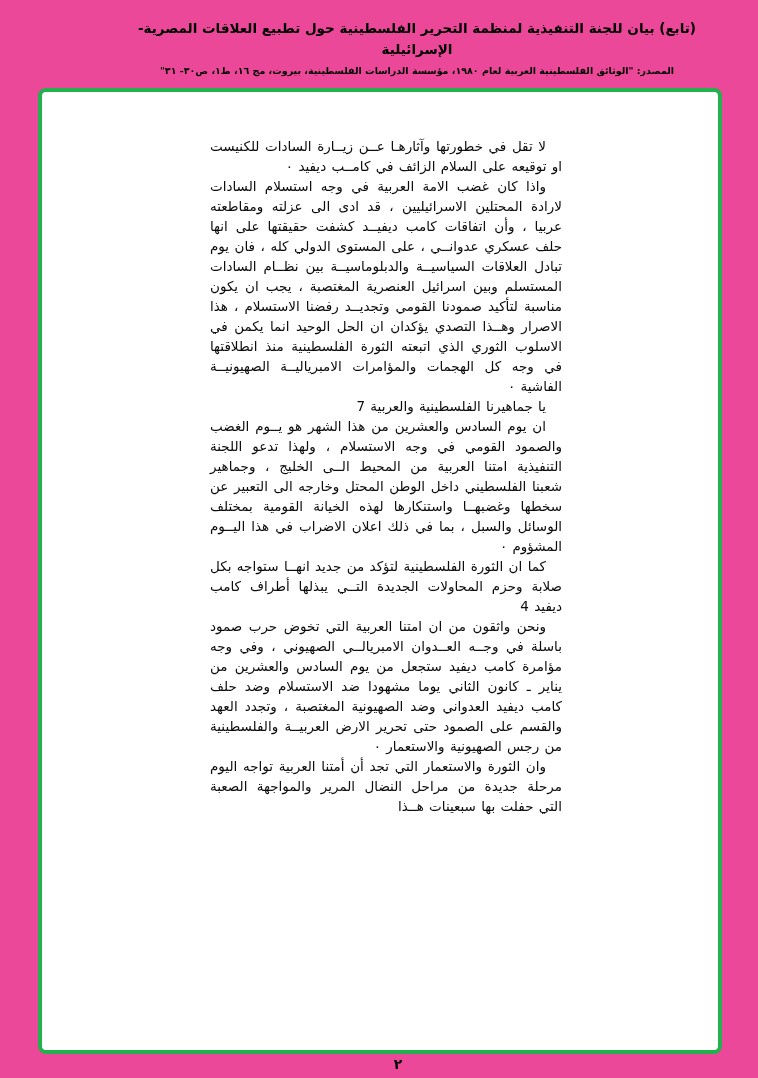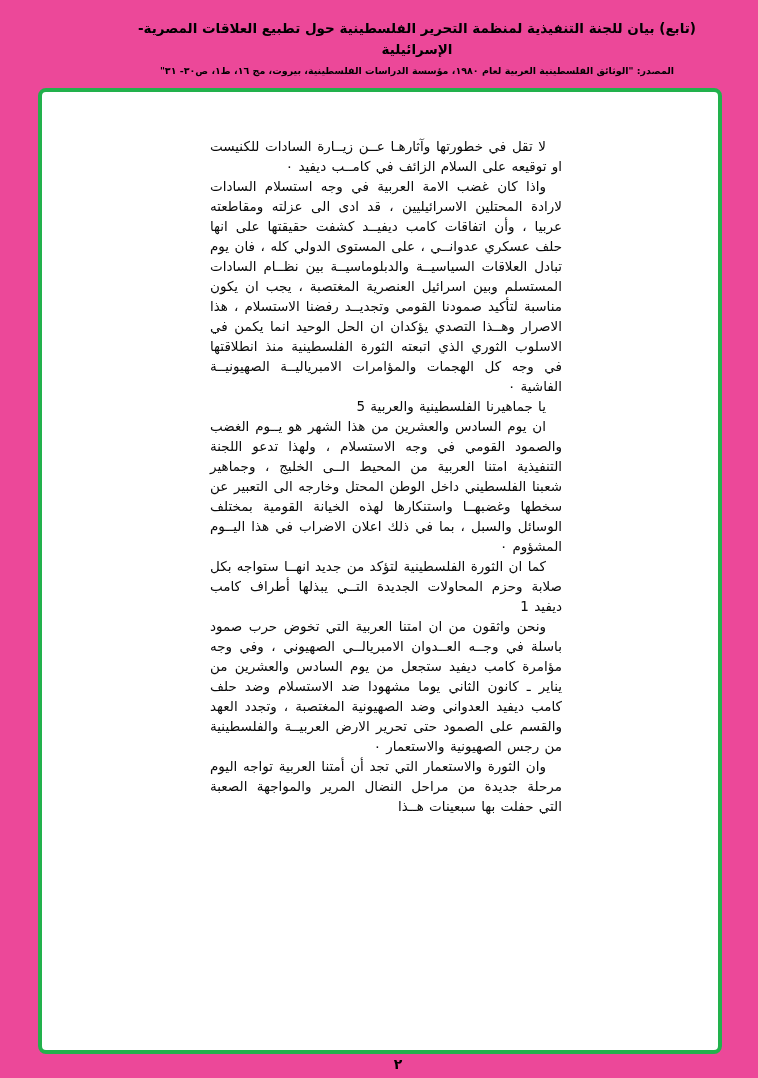--- a/index.html
+++ b/index.html
@@ -82,23 +82,23 @@
 
   <div class="header">
     <div class="doc-title">(تابع) بيان للجنة التنفيذية لمنظمة التحرير الفلسطينية حول تطبيع العلاقات المصرية- الإسرائيلية</div>
     <div class="doc-source">المصدر: "الوثائق الفلسطينية العربية لعام ١٩٨٠، مؤسسة الدراسات الفلسطينية، بيروت، مج ١٦، ط١، ص٣٠- ٣١"</div>
   </div>
 
   <div class="green-frame">
     <div class="text-column">
       <p>لا تقل في خطورتها وآثارهـا عــن زيــارة السادات للكنيست او توقيعه على السلام الزائف في كامــب ديفيد ٠</p>
       <p>واذا كان غضب الامة العربية في وجه استسلام السادات لارادة المحتلين الاسرائيليين ، قد ادى الى عزلته ومقاطعته عربيا ، وأن اتفاقات كامب ديفيــد كشفت حقيقتها على انها حلف عسكري عدوانــي ، على المستوى الدولي كله ، فان يوم تبادل العلاقات السياسيــة والدبلوماسيــة بين نظــام السادات المستسلم وبين اسرائيل العنصرية المغتصبة ، يجب ان يكون مناسبة لتأكيد صمودنا القومي وتجديــد رفضنا الاستسلام ، هذا الاصرار وهــذا التصدي يؤكدان ان الحل الوحيد انما يكمن في الاسلوب الثوري الذي اتبعته الثورة الفلسطينية منذ انطلاقتها في وجه كل الهجمات والمؤامرات الامبرياليــة الصهيونيــة الفاشية ٠</p>
-      <p>يا جماهيرنا الفلسطينية والعربية 5</p>
+      <p>يا جماهيرنا الفلسطينية والعربية 7</p>
       <p>ان يوم السادس والعشرين من هذا الشهر هو يــوم الغضب والصمود القومي في وجه الاستسلام ، ولهذا تدعو اللجنة التنفيذية امتنا العربية من المحيط الــى الخليج ، وجماهير شعبنا الفلسطيني داخل الوطن المحتل وخارجه الى التعبير عن سخطها وغضبهــا واستنكارها لهذه الخيانة القومية بمختلف الوسائل والسبل ، بما في ذلك اعلان الاضراب في هذا اليــوم المشؤوم ٠</p>
-      <p>كما ان الثورة الفلسطينية لتؤكد من جديد انهــا ستواجه بكل صلابة وحزم المحاولات الجديدة التــي يبذلها أطراف كامب ديفيد 1</p>
+      <p>كما ان الثورة الفلسطينية لتؤكد من جديد انهــا ستواجه بكل صلابة وحزم المحاولات الجديدة التــي يبذلها أطراف كامب ديفيد 4</p>
       <p>ونحن واثقون من ان امتنا العربية التي تخوض حرب صمود باسلة في وجــه العــدوان الامبريالــي الصهيوني ، وفي وجه مؤامرة كامب ديفيد ستجعل من يوم السادس والعشرين من يناير ـ كانون الثاني يوما مشهودا ضد الاستسلام وضد حلف كامب ديفيد العدواني وضد الصهيونية المغتصبة ، وتجدد العهد والقسم على الصمود حتى تحرير الارض العربيــة والفلسطينية من رجس الصهيونية والاستعمار ٠</p>
       <p>وان الثورة والاستعمار التي تجد أن أمتنا العربية تواجه اليوم مرحلة جديدة من مراحل النضال المرير والمواجهة الصعبة التي حفلت بها سبعينات هــذا</p>
     </div>
   </div>
 
   <div class="page-number">٢</div>
 
 </div>
 
 </body></html>

